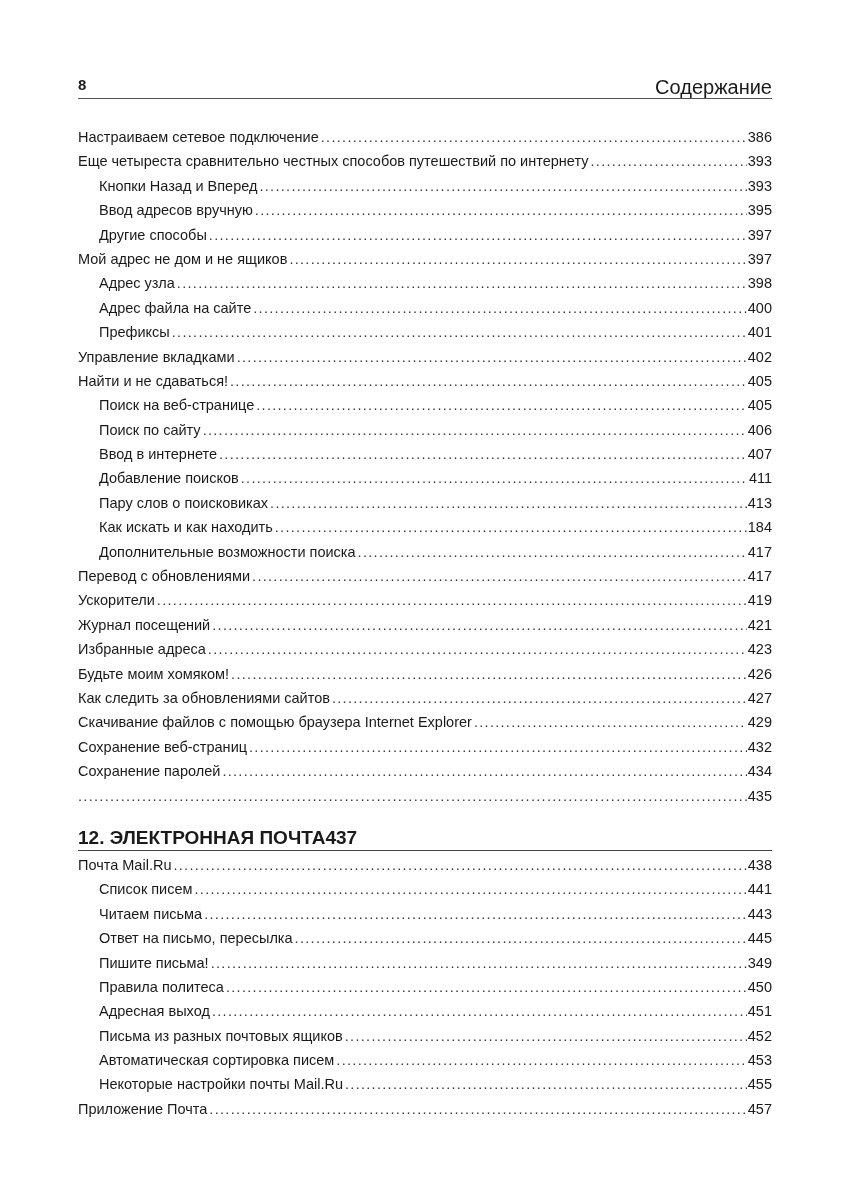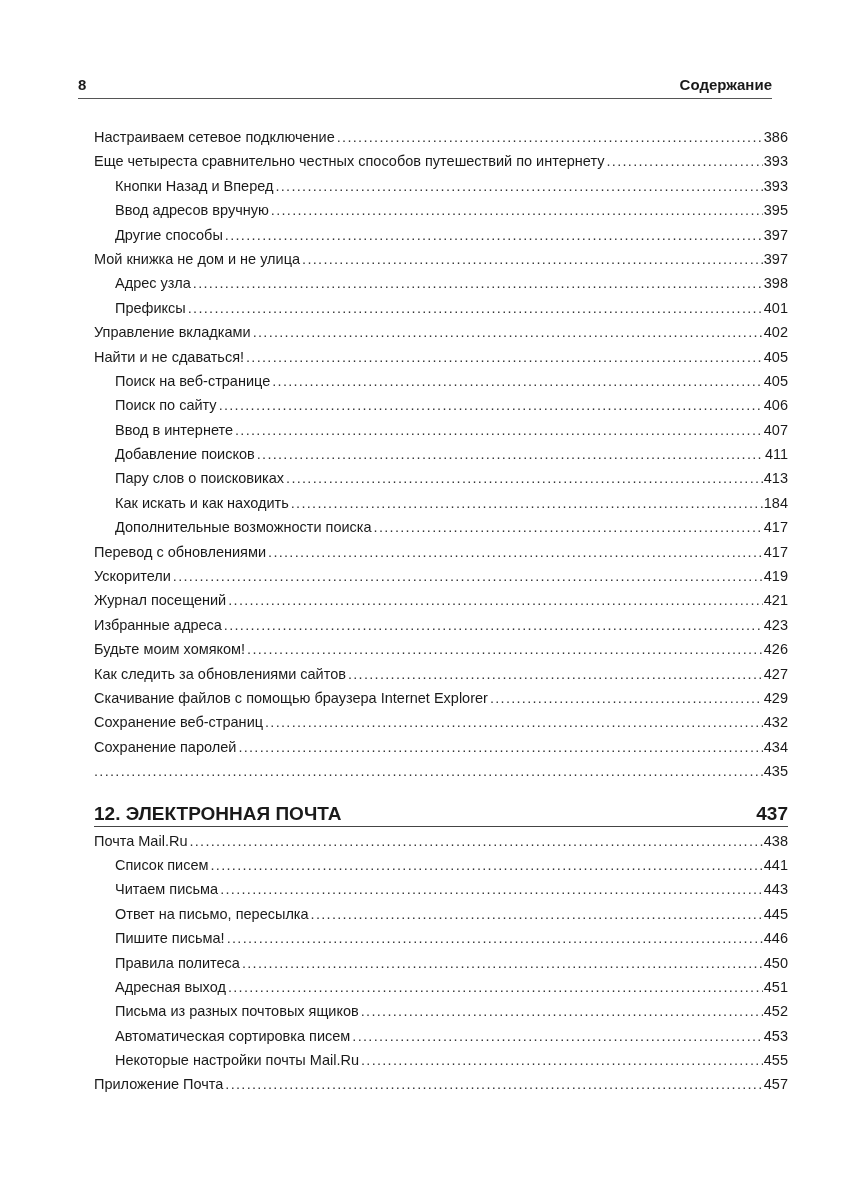--- a/index.html
+++ b/index.html
@@ -2,31 +2,31 @@
 <html><head>
 <meta charset="utf-8">
 <style>
   html, body { margin: 0; padding: 0; background: #ffffff; }
   body { width: 849px; height: 1200px; position: relative; overflow: hidden;
          font-family: "Liberation Sans", sans-serif; color: #1a1a1a; }
   .page { position: absolute; left: 78px; top: 0; width: 694px; }
   .header { position: absolute; left: 0; top: 76px; width: 694px; height: 22px;
             border-bottom: 1px solid #555; }
   .header .num { position: absolute; left: 0; top: 0; font-weight: bold; font-size: 15px; }
-  .header .title { position: absolute; right: 0; top: 0; font-size: 15px; font-weight: bold; }
-  .toc { position: absolute; left: 16px; top: 125px; width: 694px; }
+  .header .title { position: absolute; right: 0; top: 0; font-size: 20px; }
+  .toc { position: absolute; left: 0; top: 125px; width: 694px; }
   .entry { position: relative; height: 24.4px; line-height: 24.4px; font-size: 14.5px;
            display: flex; align-items: baseline; white-space: nowrap; overflow: hidden; }
   .entry.sub { padding-left: 21px; }
   .entry .label { flex: 0 0 auto; padding-right: 2px; background: #fff; }
   .entry .dots { flex: 1 1 auto; overflow: hidden; letter-spacing: 1.3px; color: #333; }
   .entry .dots::before { content: "................................................................................................................................................................................................................................................................"; }
   .entry .pg { flex: 0 0 auto; padding-left: 1px; }
   .chapter { position: relative; height: 30px; margin-top: 12px; margin-bottom: 2px;
-             border-bottom: 1.5px solid #444; display: flex; justify-content: space-between;
+             border-bottom: 1.5px solid #444; display: flex; justify-content: flex-start;
              align-items: flex-end; font-weight: bold; font-size: 19px; line-height: 24px; }
 </style>
 </head>
 <body>
 
 <div class="page">
   <div class="header">
     <span class="num">8</span>
     <span class="title">Содержание</span>
   </div>
@@ -50,28 +50,33 @@
         <span class="label">Ввод адресов вручную</span>
         <span class="dots"></span>
         <span class="pg">395</span>
       </div>
       <div class="entry sub">
         <span class="label">Другие способы</span>
         <span class="dots"></span>
         <span class="pg">397</span>
       </div>
       <div class="entry">
-        <span class="label">Мой книжка не дом и не улица</span>
+        <span class="label">Мой адрес не дом и не ящиков</span>
         <span class="dots"></span>
         <span class="pg">397</span>
       </div>
       <div class="entry sub">
         <span class="label">Адрес узла</span>
         <span class="dots"></span>
         <span class="pg">398</span>
+      </div>
+      <div class="entry sub">
+        <span class="label">Адрес файла на сайте</span>
+        <span class="dots"></span>
+        <span class="pg">400</span>
       </div>
       <div class="entry sub">
         <span class="label">Префиксы</span>
         <span class="dots"></span>
         <span class="pg">401</span>
       </div>
       <div class="entry">
         <span class="label">Управление вкладками</span>
         <span class="dots"></span>
         <span class="pg">402</span>
@@ -185,21 +190,21 @@
         <span class="pg">443</span>
       </div>
       <div class="entry sub">
         <span class="label">Ответ на письмо, пересылка</span>
         <span class="dots"></span>
         <span class="pg">445</span>
       </div>
       <div class="entry sub">
         <span class="label">Пишите письма!</span>
         <span class="dots"></span>
-        <span class="pg">446</span>
+        <span class="pg">349</span>
       </div>
       <div class="entry sub">
         <span class="label">Правила политеса</span>
         <span class="dots"></span>
         <span class="pg">450</span>
       </div>
       <div class="entry sub">
         <span class="label">Адресная выход</span>
         <span class="dots"></span>
         <span class="pg">451</span>

